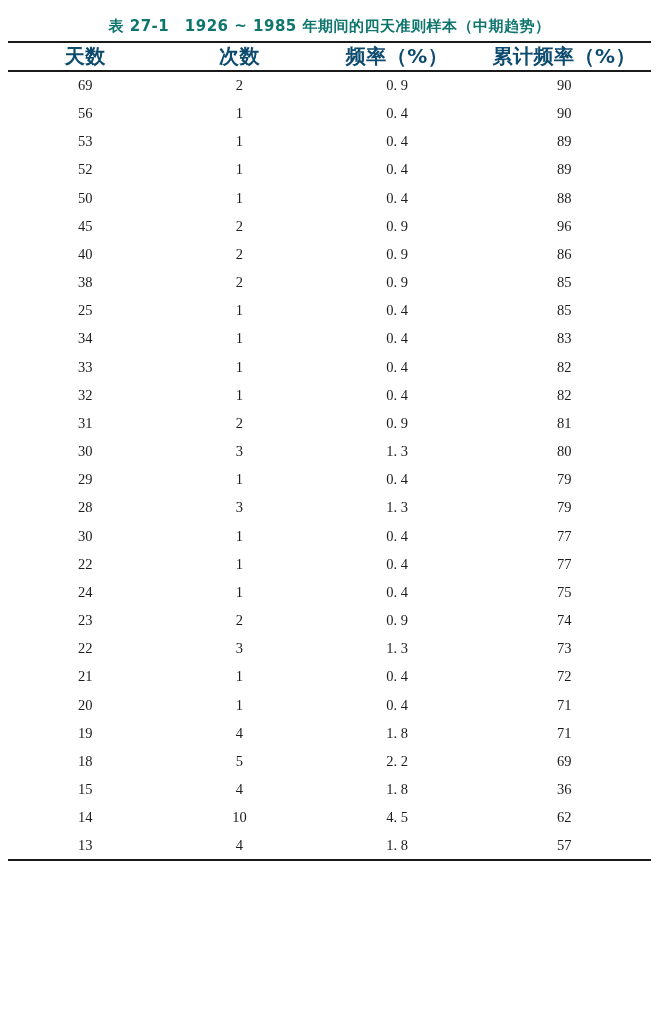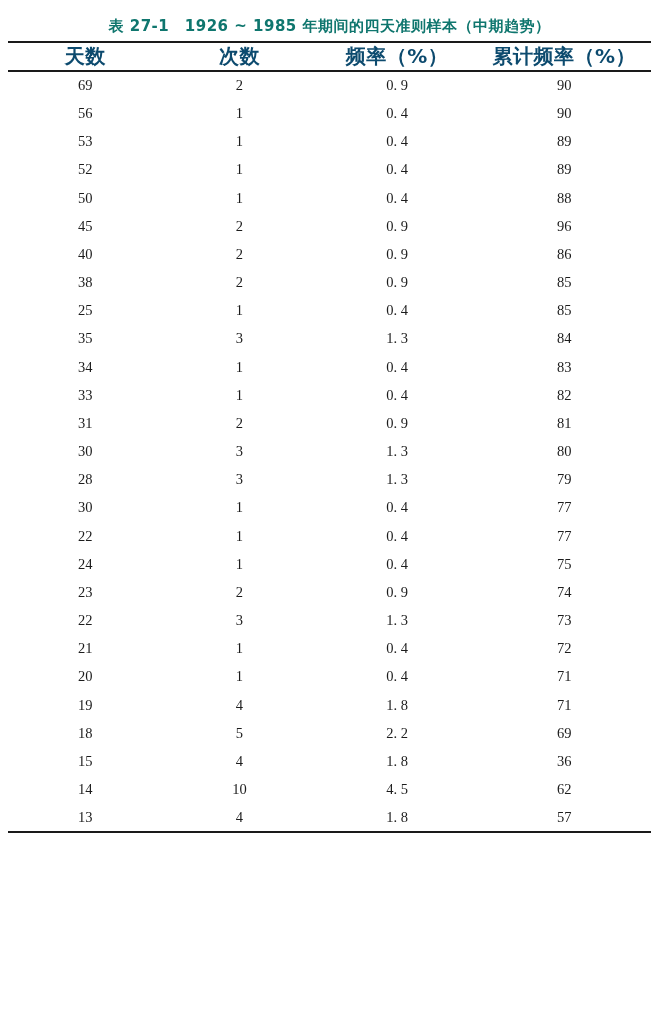--- a/index.html
+++ b/index.html
@@ -130,50 +130,56 @@
           <td>0. 9</td>
           <td>85</td>
         </tr>
         <tr>
           <td>25</td>
           <td>1</td>
           <td>0. 4</td>
           <td>85</td>
         </tr>
         <tr>
-          <td>35</td>
-          <td>3</td>
-          <td>1. 3</td>
-          <td>84</td>
-        </tr>
-        <tr>
           <td>34</td>
           <td>1</td>
           <td>0. 4</td>
           <td>83</td>
         </tr>
         <tr>
           <td>33</td>
+          <td>1</td>
+          <td>0. 4</td>
+          <td>82</td>
+        </tr>
+        <tr>
+          <td>32</td>
           <td>1</td>
           <td>0. 4</td>
           <td>82</td>
         </tr>
         <tr>
           <td>31</td>
           <td>2</td>
           <td>0. 9</td>
           <td>81</td>
         </tr>
         <tr>
           <td>30</td>
           <td>3</td>
           <td>1. 3</td>
           <td>80</td>
         </tr>
         <tr>
+          <td>29</td>
+          <td>1</td>
+          <td>0. 4</td>
+          <td>79</td>
+        </tr>
+        <tr>
           <td>28</td>
           <td>3</td>
           <td>1. 3</td>
           <td>79</td>
         </tr>
         <tr>
           <td>30</td>
           <td>1</td>
           <td>0. 4</td>
           <td>77</td>

